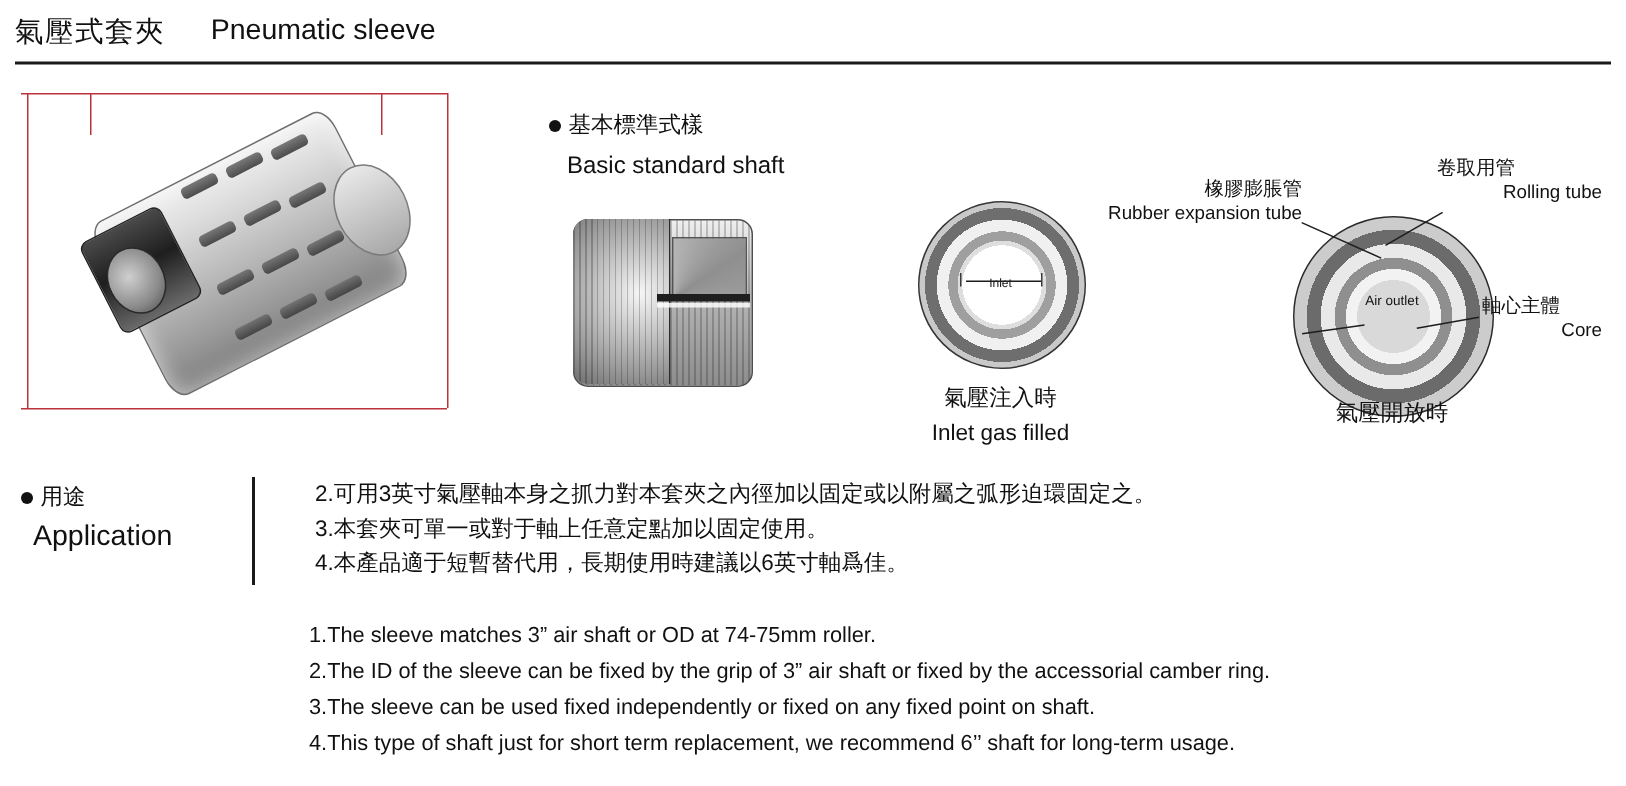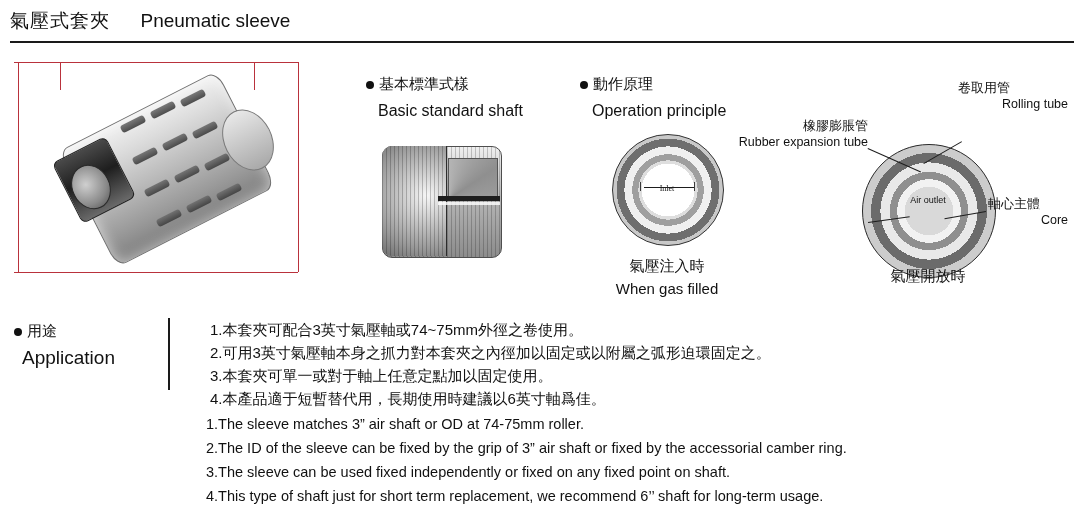--- a/index.html
+++ b/index.html
@@ -207,48 +207,42 @@
   </div>
 
   <div class="basic-art">
     <div class="basic-outer"></div>
     <div class="basic-left"></div>
     <div class="basic-fan"></div>
     <div class="basic-slot"></div>
     <div class="basic-slot2"></div>
   </div>
 
-  <div class="sec" style="left:580px;top:74px;">
-    <div class="zh">
-      <span class="bullet"></span><span>動作原理</span>
-    </div>
-    <div class="en" style="margin-left:12px;">Operation principle</div>
-  </div>
 
   <div class="ring ring-a"></div>
-  <div class="ring-inner-label" style="left:646px;top:184px;width:42px;text-align:center;font-family:Liberation Serif, serif;">Inlet</div>
+  <div class="ring-inner-label" style="left:646px;top:184px;width:42px;text-align:center;">Inlet</div>
   <div class="tick" style="left:640px;top:182px;"></div>
   <div class="tick" style="left:694px;top:182px;"></div>
   <div class="lead" style="left:644px;top:187px;width:50px;"></div>
 
   <div class="cap-center" style="left:592px;top:256px;width:150px;">
     <div class="zh">氣壓注入時</div>
-    <div class="en">When gas filled</div>
+    <div class="en">Inlet gas filled</div>
   </div>
 
   <div class="ring ring-b"></div>
   <div class="ring-inner-label" style="left:890px;top:195px;width:76px;text-align:center;font-size:9px;">Air outlet</div>
 
   <div class="callout" style="left:724px;top:118px;text-align:right;width:144px;">
     <div class="zh">橡膠膨脹管</div>
     <div class="en">Rubber expansion tube</div>
   </div>
   <div class="lead" style="left:868px;top:148px;width:58px;transform:rotate(24deg);"></div>
 
-  <div class="callout" style="left:958px;top:80px;width:110px;">
+  <div class="callout" style="left:958px;top:104px;width:110px;">
     <div class="zh">卷取用管</div>
     <div class="en">Rolling tube</div>
   </div>
   <div class="lead" style="left:962px;top:142px;width:44px;transform:rotate(150deg);"></div>
 
   <div class="lead" style="left:868px;top:222px;width:42px;transform:rotate(-8deg);"></div>
 
   <div class="callout" style="left:988px;top:196px;width:80px;">
     <div class="zh">軸心主體</div>
     <div class="en">Core</div>
@@ -261,21 +255,20 @@
 
   <div class="app-sec">
     <div class="zh">
       <span class="bullet"></span><span>用途</span>
     </div>
     <div class="en">Application</div>
   </div>
   <div class="vrule"></div>
 
   <ul class="list-zh">
-    <li>1.本套夾可配合3英寸氣壓軸或74~75mm外徑之卷使用。</li>
     <li>2.可用3英寸氣壓軸本身之抓力對本套夾之內徑加以固定或以附屬之弧形迫環固定之。</li>
     <li>3.本套夾可單一或對于軸上任意定點加以固定使用。</li>
     <li>4.本產品適于短暫替代用，長期使用時建議以6英寸軸爲佳。</li>
   </ul>
 
   <ul class="list-en">
     <li>1.The sleeve matches 3” air shaft or OD at 74-75mm roller.</li>
     <li>2.The ID of the sleeve can be fixed by the grip of 3” air shaft or fixed by the accessorial camber ring.</li>
     <li>3.The sleeve can be used fixed independently or fixed on any fixed point on shaft.</li>
     <li>4.This type of shaft just for short term replacement, we recommend 6’’ shaft for long-term usage.</li>

